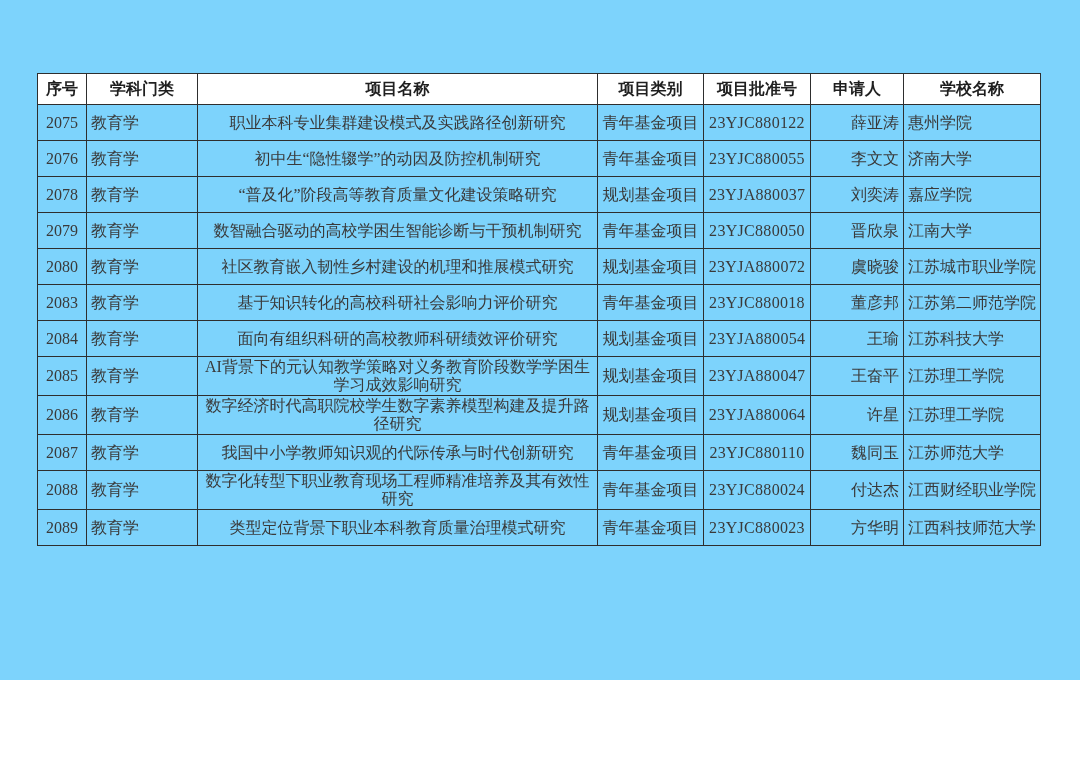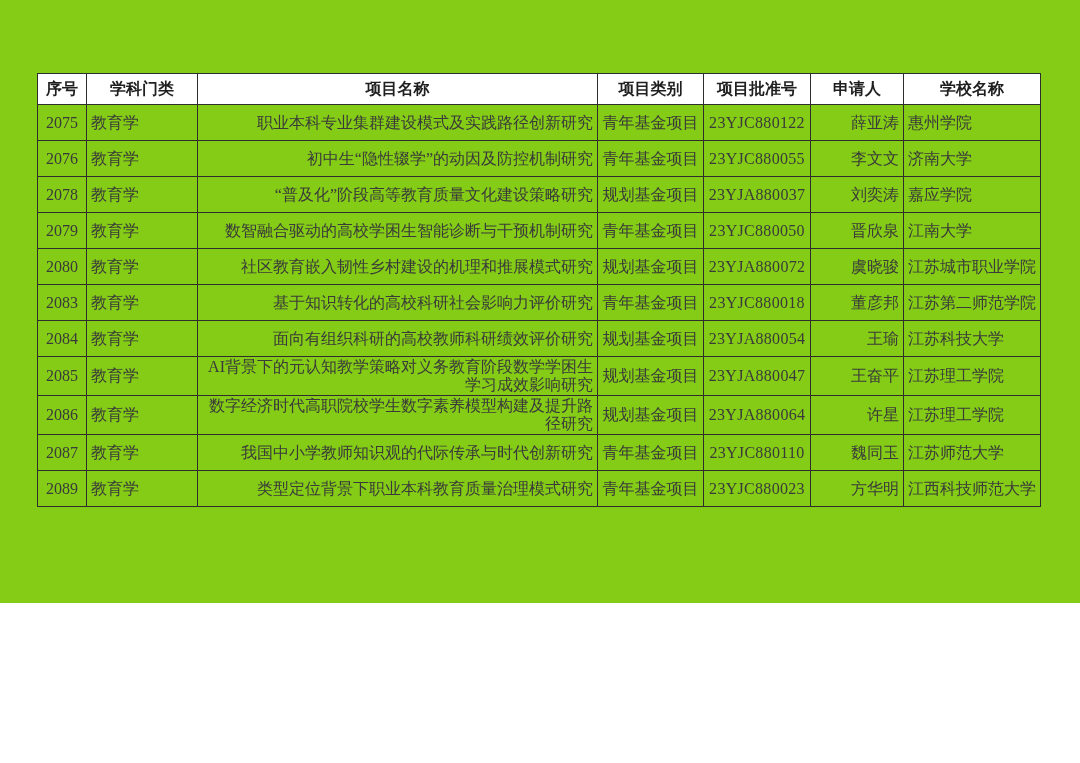--- a/index.html
+++ b/index.html
@@ -4,22 +4,22 @@
 <style>
   html, body {
     margin: 0;
     padding: 0;
     background: #ffffff;
     font-family: "Liberation Serif", "DejaVu Serif", serif;
   }
   .page {
     position: relative;
     width: 1080px;
-    height: 603px;
-    background: #84cc16;
+    height: 680px;
+    background: #7dd3fc;
     overflow: hidden;
   }
   table.grid {
     position: absolute;
     left: 37px;
     top: 73px;
     width: 1003px;
     border-collapse: collapse;
     table-layout: fixed;
   }
@@ -36,21 +36,21 @@
   .grid thead tr { height: 31px; }
   .grid thead th {
     font-weight: bold;
     color: #1f1f1f;
     text-align: center;
     background: #ffffff;
   }
   .grid tbody tr { height: 36px; }
   .c-no     { text-align: center; }
   .c-disc   { text-align: left; padding-left: 8px; margin-left: 36px; }
-  .c-title  { text-align: right; padding-left: 6px; }
+  .c-title  { text-align: center; padding-left: 6px; }
   .c-cat    { text-align: center; }
   .c-grant  { text-align: center; letter-spacing: 0.3px; }
   .c-app    { text-align: right; padding-left: 5px; }
   .c-school { text-align: left; padding-left: 5px; }
   .footer {
     position: absolute;
     left: 0;
     width: 100%;
     top: 708px;
     text-align: center;
@@ -169,20 +169,29 @@
         <tr>
     <td class="c-no">2087</td>
     <td class="c-disc">教育学</td>
     <td class="c-title">我国中小学教师知识观的代际传承与时代创新研究</td>
     <td class="c-cat">青年基金项目</td>
     <td class="c-grant">23YJC880110</td>
     <td class="c-app">魏同玉</td>
     <td class="c-school">江苏师范大学</td>
   </tr>
         <tr>
+    <td class="c-no">2088</td>
+    <td class="c-disc">教育学</td>
+    <td class="c-title">数字化转型下职业教育现场工程师精准培养及其有效性研究</td>
+    <td class="c-cat">青年基金项目</td>
+    <td class="c-grant">23YJC880024</td>
+    <td class="c-app">付达杰</td>
+    <td class="c-school">江西财经职业学院</td>
+  </tr>
+        <tr>
     <td class="c-no">2089</td>
     <td class="c-disc">教育学</td>
     <td class="c-title">类型定位背景下职业本科教育质量治理模式研究</td>
     <td class="c-cat">青年基金项目</td>
     <td class="c-grant">23YJC880023</td>
     <td class="c-app">方华明</td>
     <td class="c-school">江西科技师范大学</td>
   </tr>
       </tbody>
   </table>

